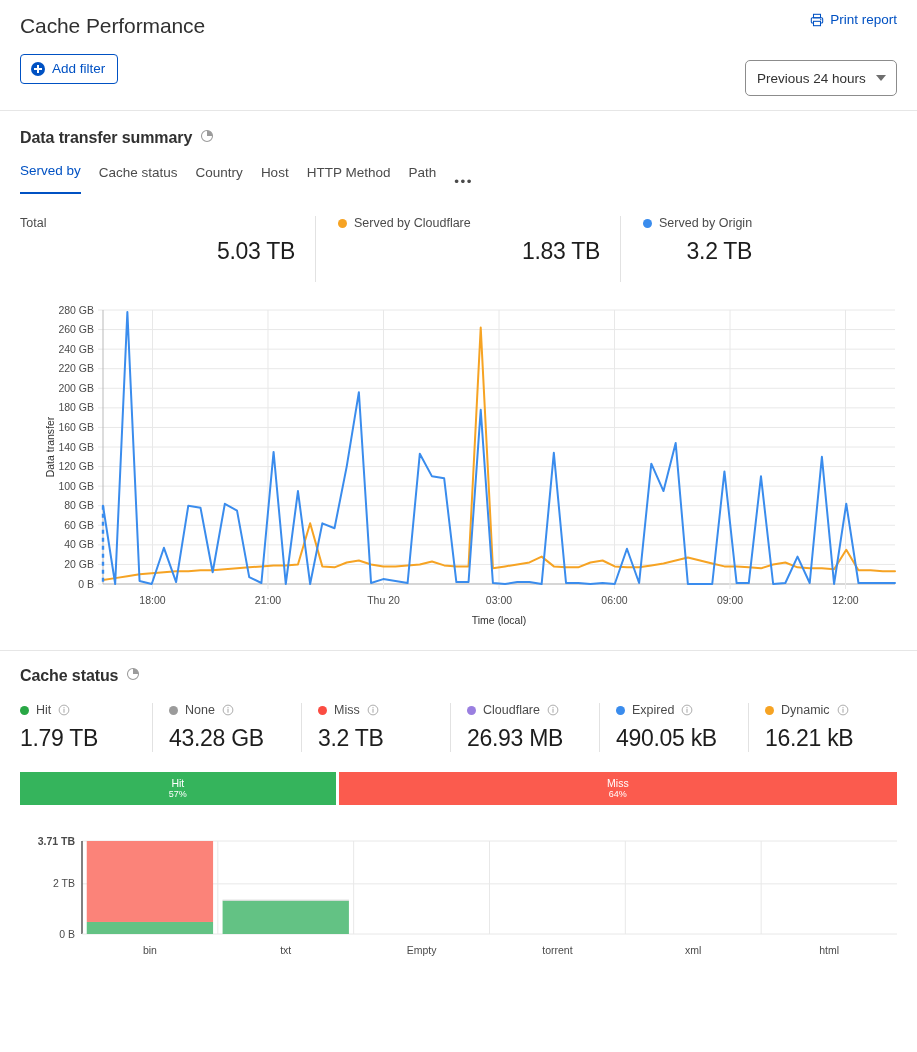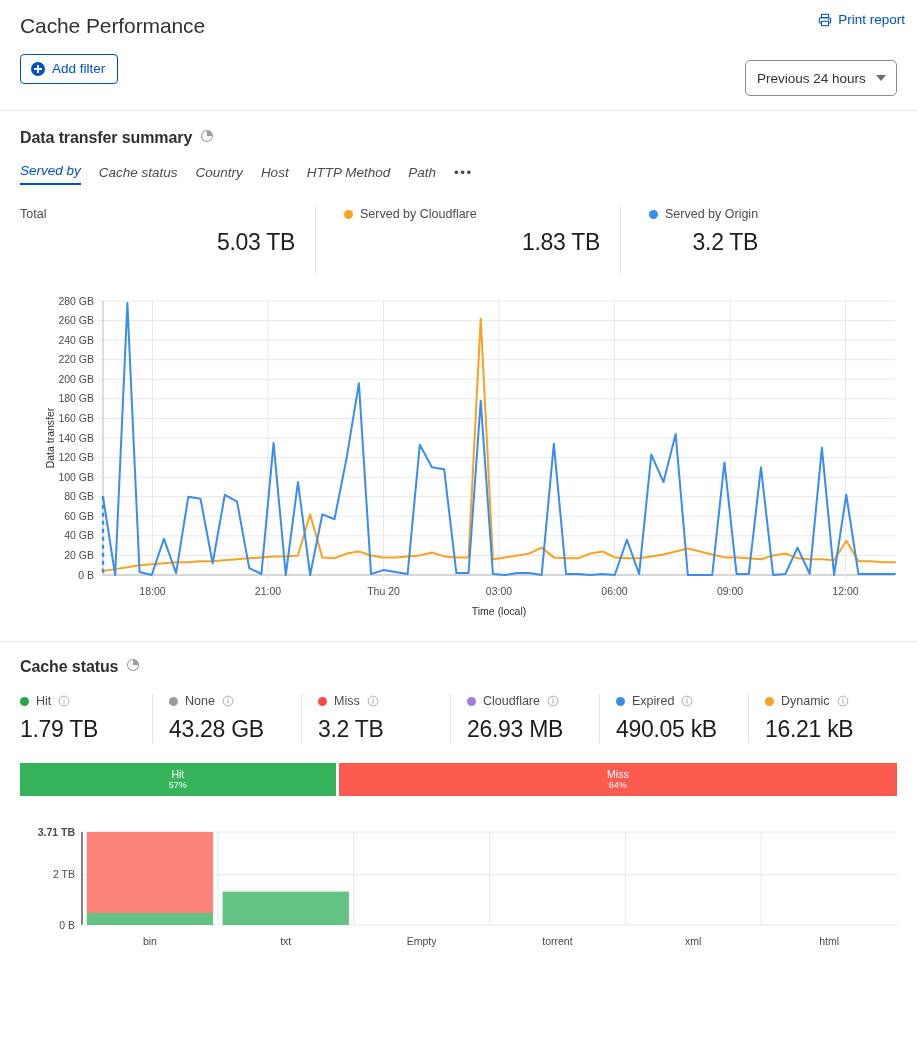--- a/index.html
+++ b/index.html
@@ -21,21 +21,21 @@
   }
   .page-title {
     font-size: 21px;
     font-weight: 400;
     color: #313131;
     margin: 0;
     letter-spacing: -0.1px;
   }
   .print-report {
     position: absolute;
-    right: 12px;
+    right: 20px;
     top: 12px;
     display: flex;
     align-items: center;
     gap: 6px;
     color: #0051c3;
     font-size: 13.5px;
     cursor: pointer;
   }
   .print-report svg { display: block; }
 
@@ -112,43 +112,42 @@
 
   .tabs {
     display: flex;
     align-items: flex-end;
     gap: 18px;
     margin-top: 16px;
     font-size: 13.5px;
   }
   .tab {
     color: #4b4b4b;
-    padding-bottom: 5px;
+    padding-bottom: 14px;
     cursor: pointer;
     white-space: nowrap;
-    font-style: italic;
   }
   .tab.active {
     color: #0051c3;
     border-bottom: 2px solid #0051c3;
   }
   .tab-more { color: #4b4b4b; letter-spacing: 1.5px; cursor: pointer; padding-bottom: 5px; }
 
   
   .summary {
     display: flex;
     margin-top: 22px;
   }
   .metric {
     padding-right: 20px;
     min-height: 66px;
   }
   .metric + .metric {
     border-left: 1px solid #e2e2e2;
-    padding-left: 28px;
+    padding-left: 22px;
   }
   .metric-label {
     display: flex;
     align-items: center;
     gap: 7px;
     font-size: 12.5px;
     color: #4b4b4b;
   }
   .dot { width: 9px; height: 9px; border-radius: 50%; flex: 0 0 auto; }
   .metric-value {

